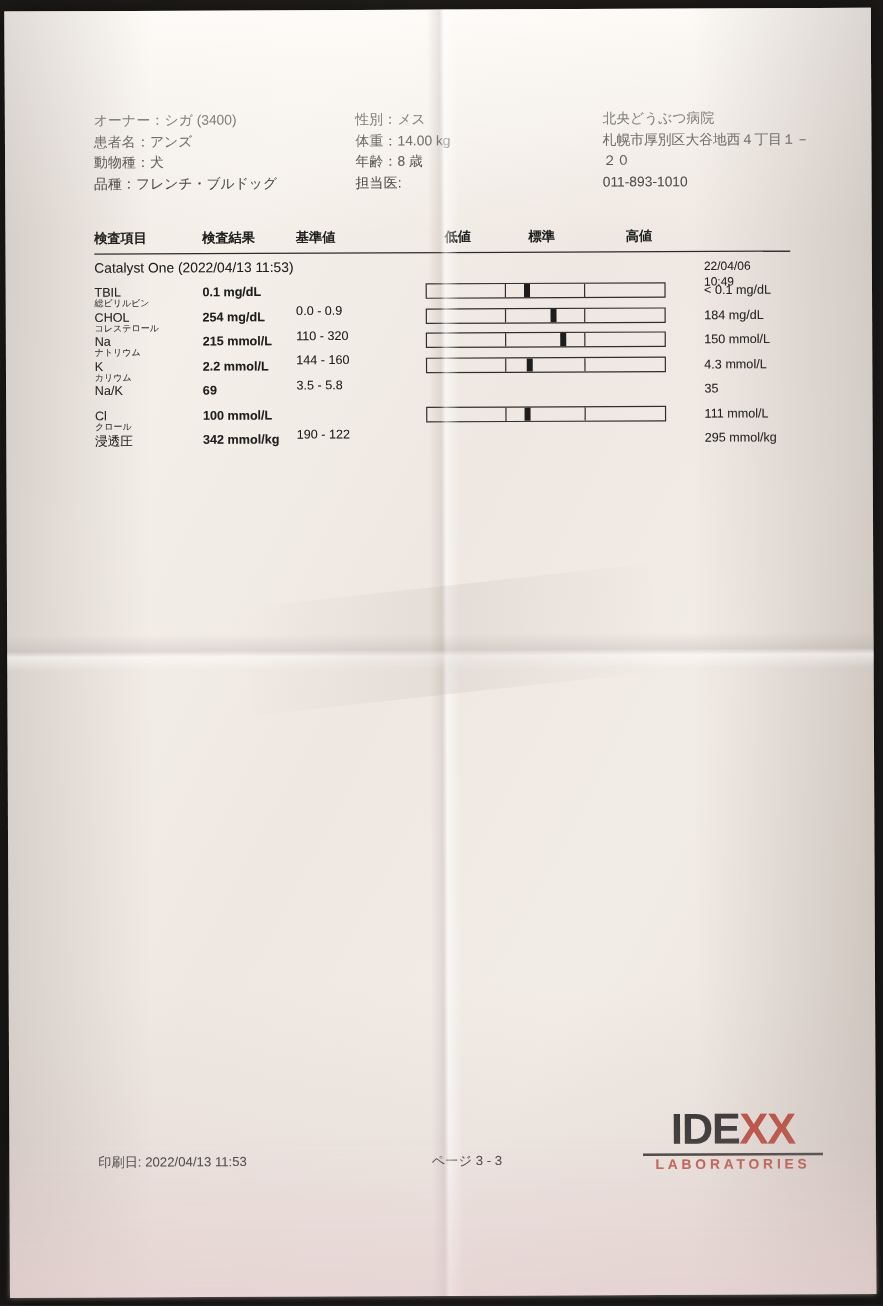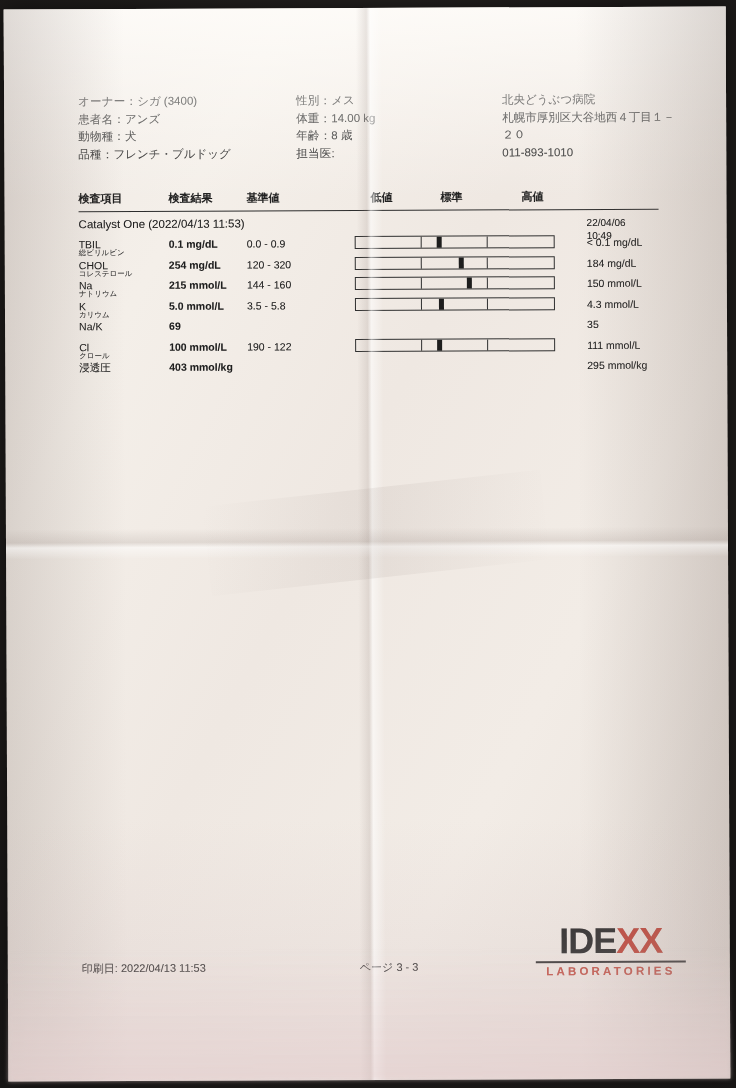--- a/index.html
+++ b/index.html
@@ -176,21 +176,21 @@
     color: #333;
     white-space: nowrap;
   }
   .row .result {
     position: absolute; left: 90px; top: 0;
     font-size: 10.5px;
     white-space: nowrap;
     font-weight: bold;
   }
   .row .ref {
-    position: absolute; left: 168px; top: 0;
+    position: absolute; left: 168px; top: 16px;
     font-size: 10.5px;
     white-space: nowrap;
   }
   .row .prev {
     position: absolute; left: 508px; top: 0;
     font-size: 10.5px;
     white-space: nowrap;
   }
 
   
@@ -347,21 +347,21 @@
                 <span class="seg" style="left: 33%;"></span>
                 <span class="seg" style="left: 66%;"></span>
                 <span class="marker" style="left: calc(42% - 2px);"></span>
               </span>
               <span class="prev">&lt; 0.1 mg/dL</span>
             </div>
             <div class="row" style="top: 67.5px;">
               <span class="name">CHOL</span>
               <span class="jname">コレステロール</span>
               <span class="result">254 mg/dL</span>
-              <span class="ref">120 - 320</span>
+              <span class="ref">110 - 320</span>
               <span class="bar">
                 <span class="seg" style="left: 33%;"></span>
                 <span class="seg" style="left: 66%;"></span>
                 <span class="marker" style="left: calc(53% - 2px);"></span>
               </span>
               <span class="prev">184 mg/dL</span>
             </div>
             <div class="row" style="top: 88px;">
               <span class="name">Na</span>
               <span class="jname">ナトリウム</span>
@@ -370,21 +370,21 @@
               <span class="bar">
                 <span class="seg" style="left: 33%;"></span>
                 <span class="seg" style="left: 66%;"></span>
                 <span class="marker" style="left: calc(57% - 2px);"></span>
               </span>
               <span class="prev">150 mmol/L</span>
             </div>
             <div class="row" style="top: 108.5px;">
               <span class="name">K</span>
               <span class="jname">カリウム</span>
-              <span class="result">5.0 mmol/L</span>
+              <span class="result">2.2 mmol/L</span>
               <span class="ref">3.5 - 5.8</span>
               <span class="bar">
                 <span class="seg" style="left: 33%;"></span>
                 <span class="seg" style="left: 66%;"></span>
                 <span class="marker" style="left: calc(43% - 2px);"></span>
               </span>
               <span class="prev">4.3 mmol/L</span>
             </div>
             <div class="row" style="top: 129px;">
               <span class="name">Na/K</span>
@@ -399,21 +399,21 @@
               <span class="ref">190 - 122</span>
               <span class="bar">
                 <span class="seg" style="left: 33%;"></span>
                 <span class="seg" style="left: 66%;"></span>
                 <span class="marker" style="left: calc(42% - 2px);"></span>
               </span>
               <span class="prev">111 mmol/L</span>
             </div>
             <div class="row" style="top: 170px;">
               <span class="name">浸透圧</span>
-              <span class="result">403 mmol/kg</span>
+              <span class="result">342 mmol/kg</span>
               <span class="ref"></span>
               <span class="prev">295 mmol/kg</span>
             </div>
           </div>
 
       </div>
 
       <div id="footer-print">印刷日: 2022/04/13 11:53</div>
       <div id="footer-page">ページ 3 - 3</div>
 

